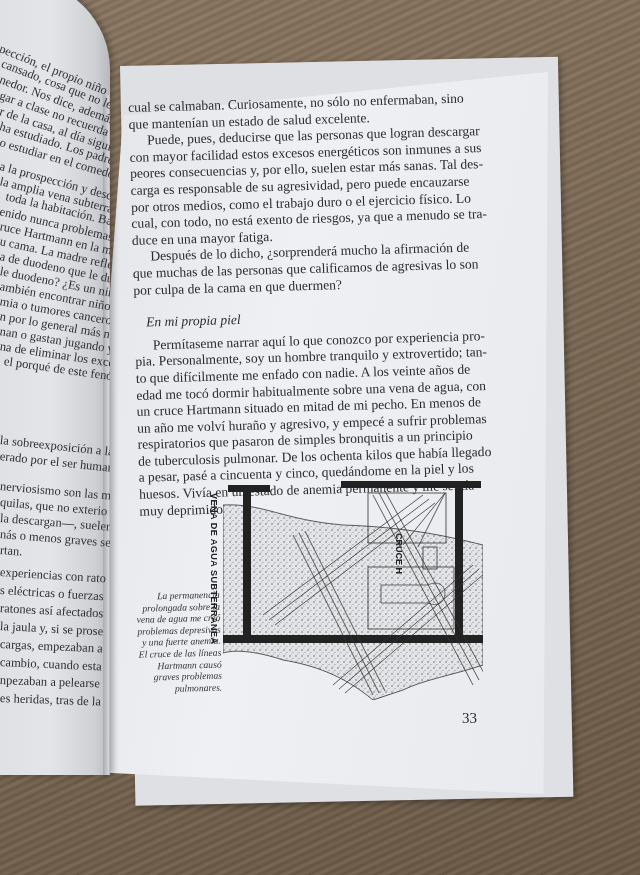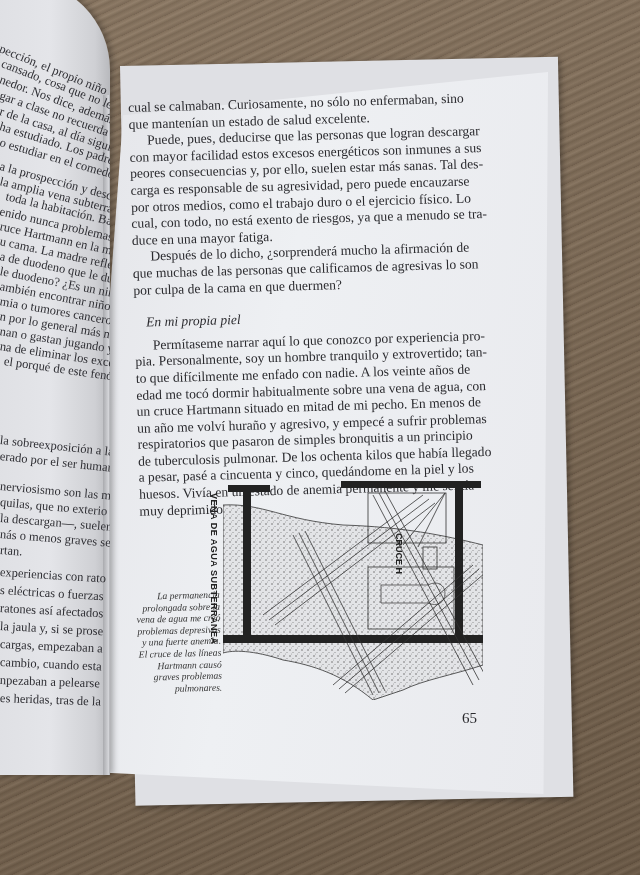--- a/index.html
+++ b/index.html
@@ -158,21 +158,21 @@
         <line x1="116" y1="214" x2="256" y2="94"></line>
         <line x1="122" y1="218" x2="262" y2="98"></line>
       <line x1="222" y1="18" x2="180" y2="70"></line>
         <line x1="222" y1="18" x2="195" y2="72"></line>
     </g>
   </svg>
   <div class="vena-label">VENA DE AGUA SUBTERRÁNEA</div>
   <div class="cruce-label">CRUCE H</div>
 </div>
 
-<div class="page-number">65</div>
+<div class="page-number">33</div>
 
 <div class="left-page"></div>
 <div class="gutter"></div>
 <div class="left-text">
   <div class="ln" style="left:0;top:40px;transform:rotate(22deg)">pección, el propio niño</div>
   <div class="ln" style="left:2px;top:55px;transform:rotate(21deg)">cansado, cosa que no le</div>
   <div class="ln" style="left:0;top:71px;transform:rotate(20deg)">nedor. Nos dice, además</div>
   <div class="ln" style="left:0;top:87px;transform:rotate(19deg)">gar a clase no recuerda</div>
   <div class="ln" style="left:0;top:103px;transform:rotate(18deg)">r de la casa, al día siguiente</div>
   <div class="ln" style="left:0;top:118px;transform:rotate(17deg)">ha estudiado. Los padres</div>

